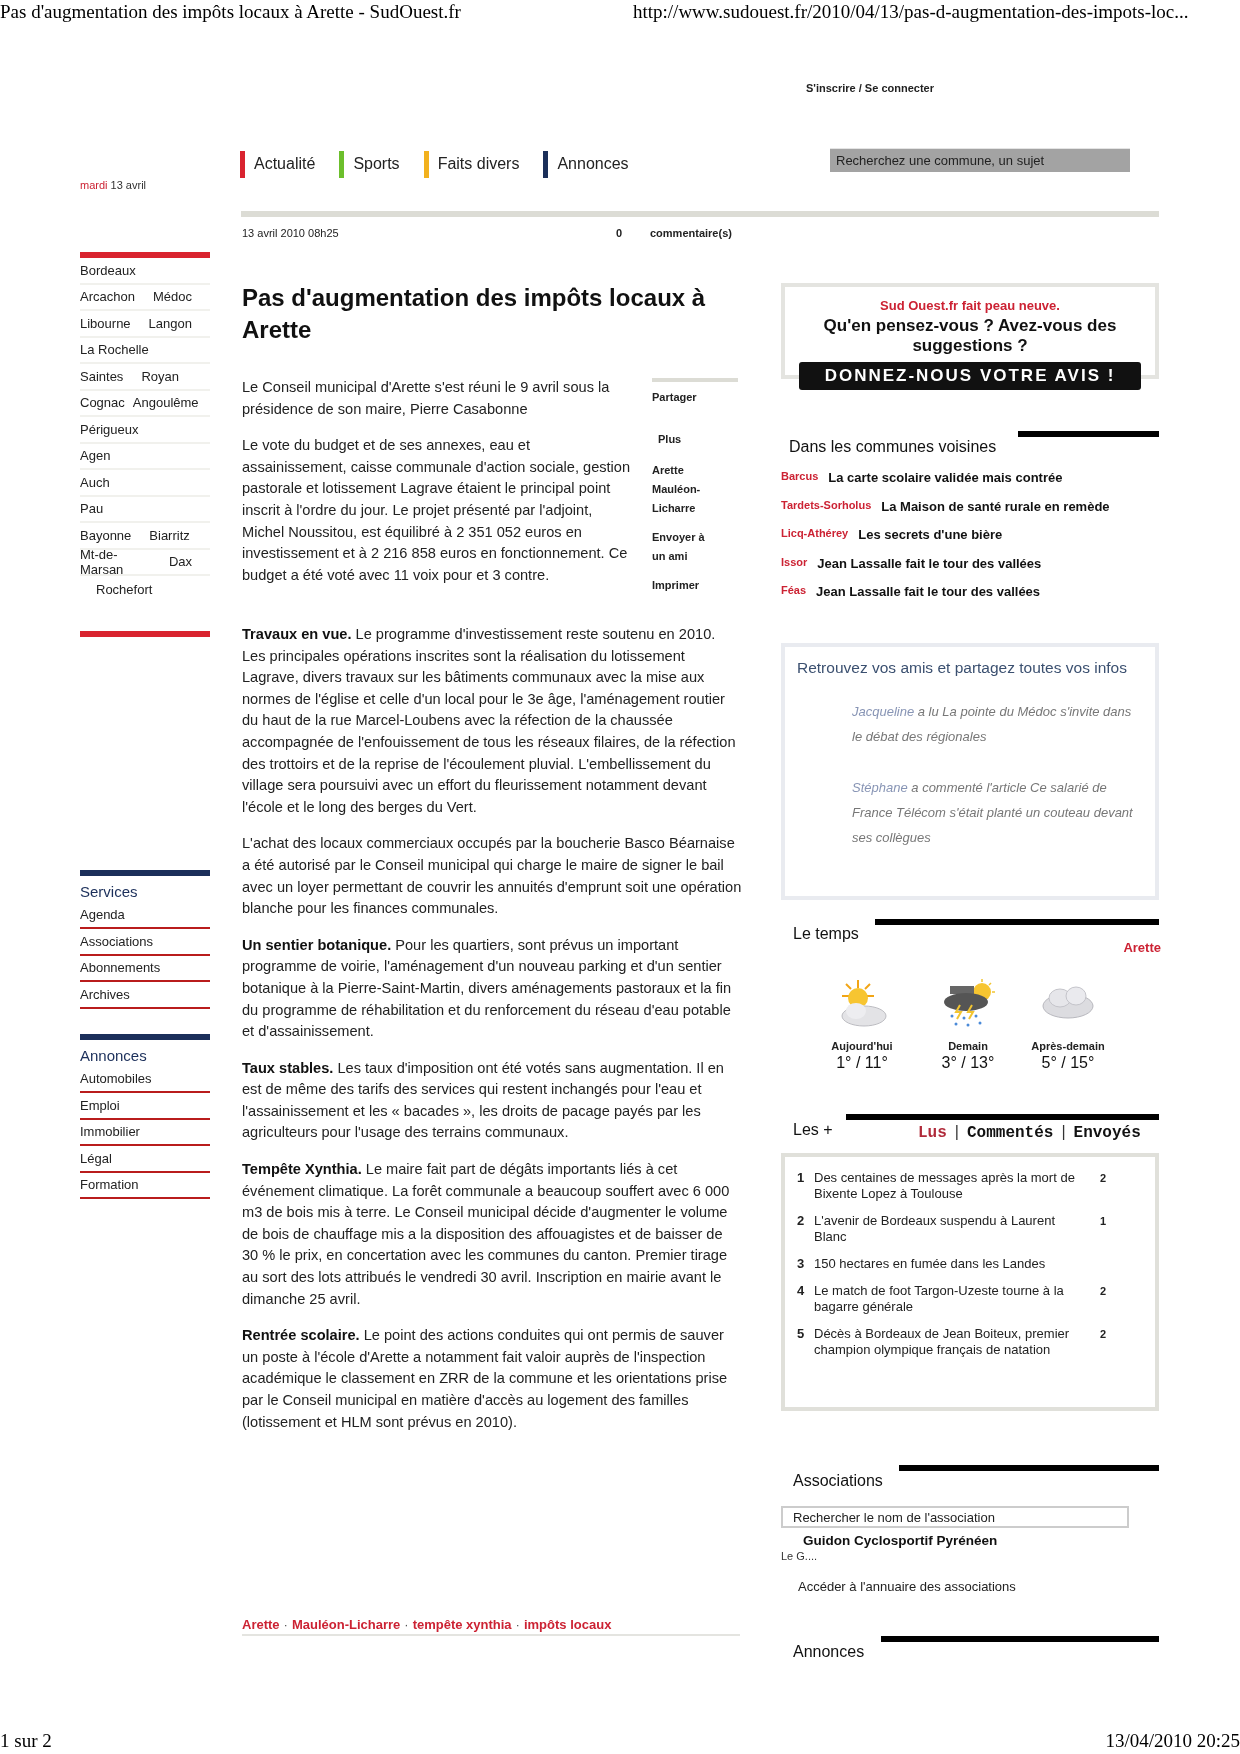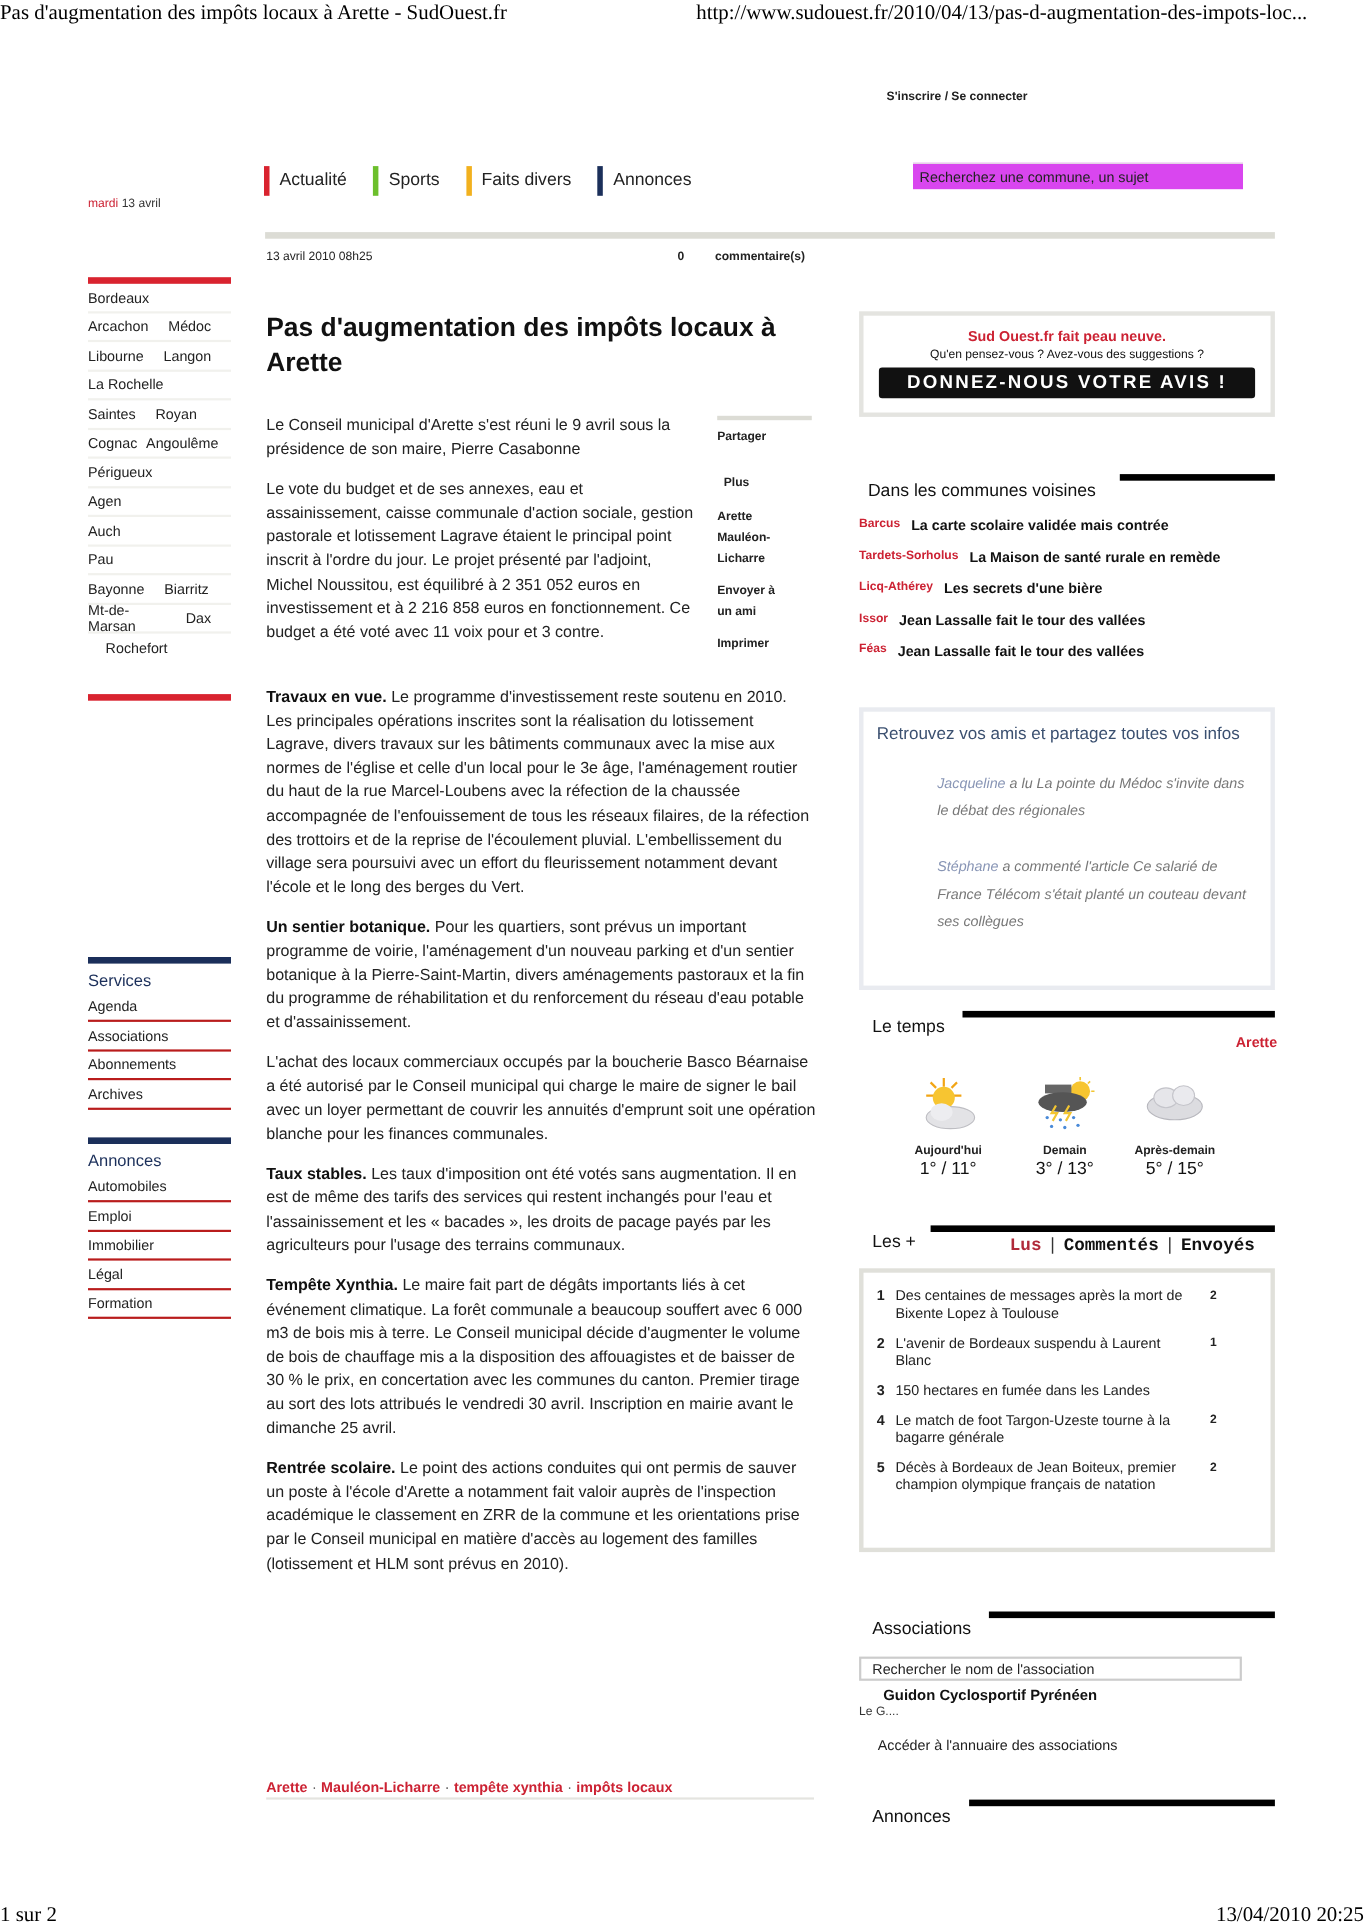--- a/index.html
+++ b/index.html
@@ -18,21 +18,21 @@
   .login-link { position: absolute; left: 806px; top: 82px; font-size: 11px; font-weight: bold; color: #222; }
 
   .date-line { position: absolute; left: 80px; top: 179px; font-size: 11px; color: #333; }
   .date-line .day { color: #cc2233; }
 
   .main-nav { position: absolute; left: 240px; top: 150px; height: 28px; display: flex; }
   .main-nav .nav-item { display: flex; align-items: center; font-size: 16px; color: #222; margin-right: 24px; cursor: pointer; }
   .main-nav .bar { width: 5px; height: 27px; margin-right: 9px; }
 
   .search-box { position: absolute; left: 830px; top: 148px; width: 300px; height: 24px;
-    border-top: 1px solid #e4e4e4; font-size: 13px; color: #222; padding: 4px 6px; background: #d946ef; }
+    border-top: 1px solid #e4e4e4; font-size: 13px; color: #222; padding: 4px 6px; background: #a3a3a3; }
 
   .top-rule { position: absolute; left: 241px; top: 211px; width: 918px; height: 6px; background: #dcdcd5; }
 
   
   .left-col { position: absolute; left: 80px; top: 211px; width: 130px; margin-top: 41px; }
   .red-rule { height: 6px; background: #d9232f; }
   .navy-rule { height: 6px; background: #1b2f5a; }
   .city-row { height: 26.5px; border-bottom: 2px solid #f1f1ed; font-size: 13px; color: #222; display: flex; align-items: center; }
   .city-row span { margin-right: 18px; cursor: pointer; }
   .city-row.indent { padding-left: 16px; border-bottom: none; }
@@ -55,21 +55,21 @@
   .share-col .item { cursor: pointer; }
 
   .tags { position: absolute; left: 242px; top: 1617px; width: 498px; font-size: 13px; font-weight: bold; color: #cc2233;
     border-bottom: 2px solid #e4e4e0; padding-bottom: 2px; }
   .tags span.tag { cursor: pointer; }
   .tags span.sep { color: #555; margin: 0 4px; font-weight: normal; }
 
   
   .promo { position: absolute; left: 781px; top: 283px; width: 378px; height: 96px; border: 4px solid #e4e4e0; text-align: center; }
   .promo .l1 { color: #cc2233; font-weight: bold; font-size: 13px; margin-top: 11px; }
-  .promo .l2 { color: #111; font-weight: normal; font-size: 11px; margin-top: 3px; }
+  .promo .l2 { color: #111; font-weight: bold; font-size: 17px; margin-top: 3px; }
   .promo .btn { margin: 6px auto 0; width: 342px; height: 28px; background: #111; border-radius: 3px; color: #fff; font-weight: bold;
     font-size: 17px; letter-spacing: 2px; line-height: 28px; cursor: pointer; }
 
   .sec-title { position: absolute; font-size: 16px; color: #111; }
   .sec-bar { position: absolute; height: 6px; background: #000; }
 
   .voisines { position: absolute; left: 781px; top: 470px; width: 380px; }
   .voisine-row { height: 28.5px; font-size: 13px; display: flex; align-items: flex-start; }
   .voisine-row .commune { color: #cc2233; font-size: 11px; margin-right: 10px; font-weight: bold; }
   .voisine-row .headline-link { color: #111; font-weight: bold; cursor: pointer; }
@@ -230,22 +230,22 @@
   <div class="item">Licharre</div>
   <div style="height:10px"></div>
   <div class="item">Envoyer à</div>
   <div class="item">un ami</div>
   <div style="height:10px"></div>
   <div class="item">Imprimer</div>
 </div>
 
 <div class="article-body" style="top:624px;">
   <p><b>Travaux en vue.</b><span> Le programme d'investissement reste soutenu en 2010. Les principales opérations inscrites sont la réalisation du lotissement Lagrave, divers travaux sur les bâtiments communaux avec la mise aux normes de l'église et celle d'un local pour le 3e âge, l'aménagement routier du haut de la rue Marcel-Loubens avec la réfection de la chaussée accompagnée de l'enfouissement de tous les réseaux filaires, de la réfection des trottoirs et de la reprise de l'écoulement pluvial. L'embellissement du village sera poursuivi avec un effort du fleurissement notamment devant l'école et le long des berges du Vert.</span></p>
+  <p><b></b><span>L'achat des locaux commerciaux occupés par la boucherie Basco Béarnaise a été autorisé par le Conseil municipal qui charge le maire de signer le bail avec un loyer permettant de couvrir les annuités d'emprunt soit une opération blanche pour les finances communales.</span></p>
   <p><b>Un sentier botanique.</b><span> Pour les quartiers, sont prévus un important programme de voirie, l'aménagement d'un nouveau parking et d'un sentier botanique à la Pierre-Saint-Martin, divers aménagements pastoraux et la fin du programme de réhabilitation et du renforcement du réseau d'eau potable et d'assainissement.</span></p>
-  <p><b></b><span>L'achat des locaux commerciaux occupés par la boucherie Basco Béarnaise a été autorisé par le Conseil municipal qui charge le maire de signer le bail avec un loyer permettant de couvrir les annuités d'emprunt soit une opération blanche pour les finances communales.</span></p>
   <p><b>Taux stables.</b><span> Les taux d'imposition ont été votés sans augmentation. Il en est de même des tarifs des services qui restent inchangés pour l'eau et l'assainissement et les « bacades », les droits de pacage payés par les agriculteurs pour l'usage des terrains communaux.</span></p>
   <p><b>Tempête Xynthia.</b><span> Le maire fait part de dégâts importants liés à cet événement climatique. La forêt communale a beaucoup souffert avec 6 000 m3 de bois mis à terre. Le Conseil municipal décide d'augmenter le volume de bois de chauffage mis a la disposition des affouagistes et de baisser de 30 % le prix, en concertation avec les communes du canton. Premier tirage au sort des lots attribués le vendredi 30 avril. Inscription en mairie avant le dimanche 25 avril.</span></p>
   <p><b>Rentrée scolaire.</b><span> Le point des actions conduites qui ont permis de sauver un poste à l'école d'Arette a notamment fait valoir auprès de l'inspection académique le classement en ZRR de la commune et les orientations prise par le Conseil municipal en matière d'accès au logement des familles (lotissement et HLM sont prévus en 2010).</span></p>
 </div>
 
 <div class="tags">
   <span class="tag">Arette</span><span class="sep">·</span><span class="tag">Mauléon-Licharre</span><span class="sep">·</span><span class="tag">tempête xynthia</span><span class="sep">·</span><span class="tag">impôts locaux</span>
 </div>
 
 <div class="promo">

